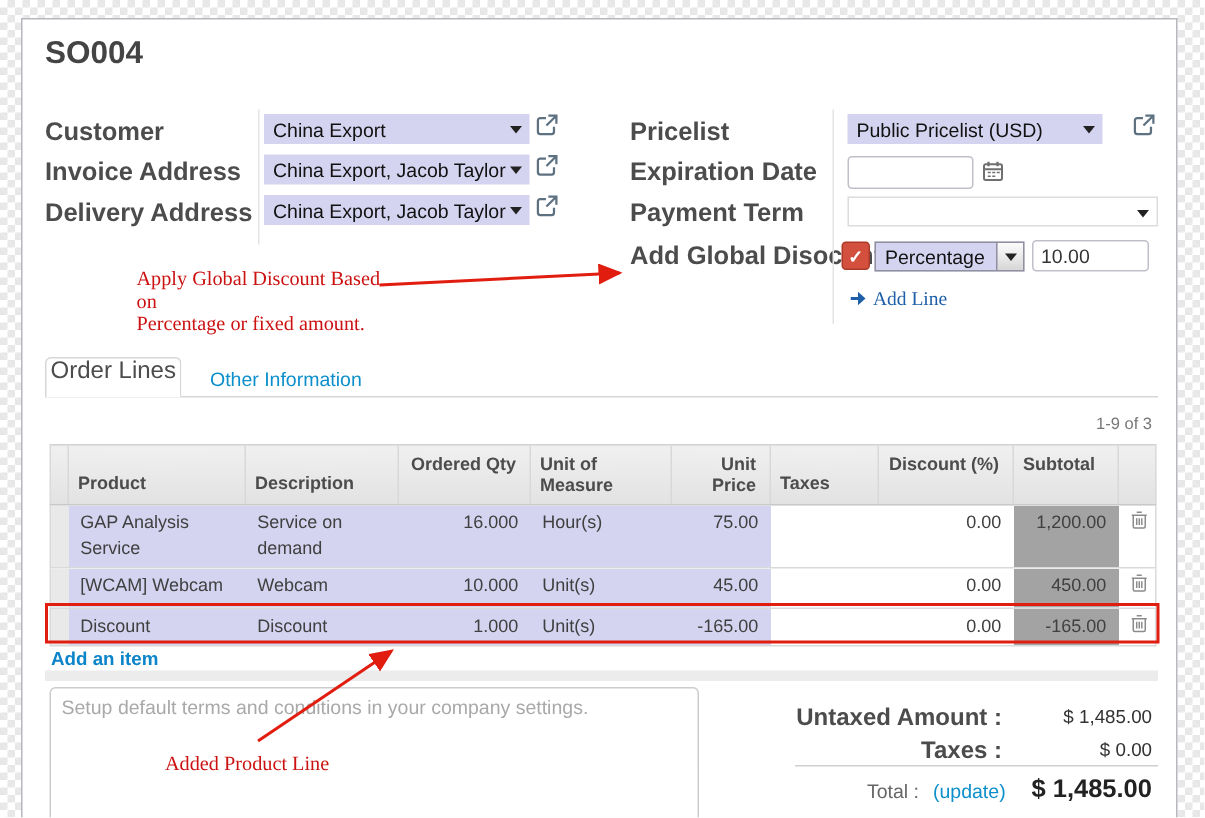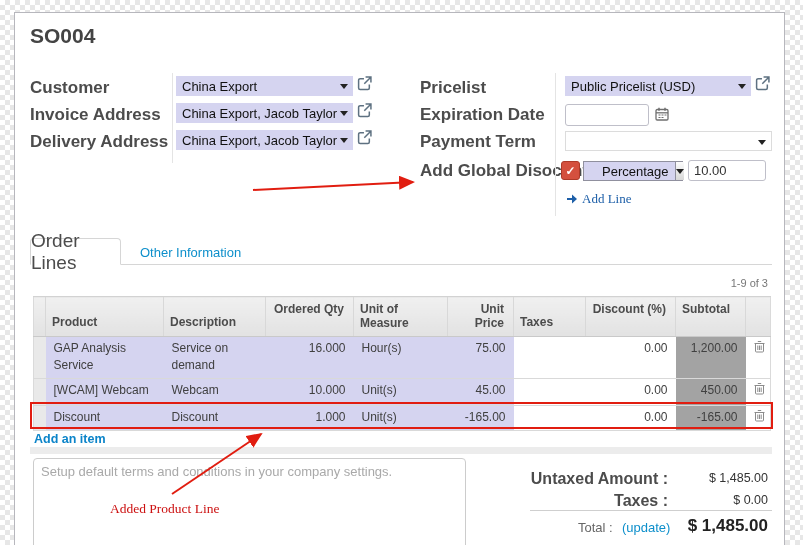--- a/index.html
+++ b/index.html
@@ -35,33 +35,33 @@
     box-sizing:border-box;height:22px;border:1px solid #bfbfc9;border-radius:3px;
     font-family:"Liberation Sans",sans-serif;font-size:13px;color:#333;padding:0 5px;background:#fff;
   }
   .checkbox{
     width:17px;height:17px;background:#d4503e;border:1px solid #ad3a29;border-radius:3px;
     color:#fff;font-size:12px;font-weight:bold;display:flex;align-items:center;justify-content:center;
   }
   .combo{
     display:flex;height:20px;border:1px solid #90909e;box-sizing:border-box;background:#d5d4f0;
   }
-  .combo .cval{flex:1;font-size:13px;color:#111;display:flex;align-items:center;padding:0 6px;margin-left:12px;}
+  .combo .cval{flex:1;font-size:13px;color:#111;display:flex;align-items:center;padding:0 6px;}
   .combo .cbtn{
     width:17px;border-left:1px solid #90909e;background:linear-gradient(#fcfcfc,#d7d7d7);
     display:flex;align-items:center;justify-content:center;
   }
   .combo .cbtn .tri{width:0;height:0;border-left:4px solid transparent;border-right:4px solid transparent;border-top:5px solid #222;}
   .bluelink{color:#0d8fcb;font-size:13px;}
   .addline{color:#1d5fa8;font-size:13px;font-family:"Liberation Serif",serif;display:flex;align-items:center;gap:4px;}
   .note{font-family:"Liberation Serif",serif;color:#c11;font-size:13.5px;line-height:1.1;}
   .tab-active{
     box-sizing:border-box;height:27px;background:#fff;border:1px solid #d6d6d6;border-bottom:1px solid #fff;
-    border-radius:4px 4px 0 0;display:flex;align-items:center;justify-content:center;
-    font-size:19px;color:#4c4c4c;z-index:2;
+    border-radius:4px 4px 0 0;display:flex;justify-content:center;
+    font-size:16px;color:#4c4c4c;z-index:2;
   }
   .tabline{height:1px;background:#d6d6d6;}
   .pager{font-size:11px;color:#777;}
   table.olist{border-collapse:collapse;table-layout:fixed;width:737px;font-size:12px;color:#404040;
     border-left:1px solid #dadada;border-right:1px solid #dadada;}
   table.olist th{
     background:linear-gradient(#f0f0f0,#e2e2e2);color:#4c4c4c;font-weight:bold;font-size:12px;
     border-top:1px solid #d2d2d2;border-bottom:1px solid #c9c9c9;border-left:1px solid #d8d8d8;
     text-align:left;padding:4px 6px;box-sizing:border-box;
   }
@@ -134,21 +134,21 @@
           <path fill="none" stroke="#5e7181" stroke-width="1.4" d="M8 1h5v5M12.6 1.4L6.8 7.2"></path>
         </svg>
     </span>
 
     <div class="abs flabel" style="left:405px;top:65px;">Pricelist</div>
     <div class="abs flabel" style="left:405px;top:92px;">Expiration Date</div>
     <div class="abs flabel" style="left:405px;top:119px;">Payment Term</div>
     <div class="abs flabel" style="left:405px;top:148px;">Add Global Disocunt</div>
     <div class="abs vsep" style="left:540px;top:60px;height:143px;"></div>
 
-    <div class="abs sel" style="left:550px;top:63px;width:186px;text-align:right;">
+    <div class="abs sel" style="left:550px;top:63px;width:170px;text-align:right;">
       <span>Public Pricelist (USD)</span>
         <span class="caret"></span>
     </div>
     <span class="abs" style="left:740px;top:63px;">
       <svg width="15" height="15" viewBox="0 0 14 14">
           <path fill="none" stroke="#5e7181" stroke-width="1.4" d="M6.5 2.5H2.9a1.4 1.4 0 0 0-1.4 1.4v7.2a1.4 1.4 0 0 0 1.4 1.4h7.2a1.4 1.4 0 0 0 1.4-1.4V8"></path>
           <path fill="none" stroke="#5e7181" stroke-width="1.4" d="M8 1h5v5M12.6 1.4L6.8 7.2"></path>
         </svg>
     </span>
 
@@ -177,20 +177,24 @@
     <input class="abs txtinput" style="left: 673px; top: 147px; width: 78px; height: 21px;" value="10.00">
 
     <div class="abs addline" style="left:552px;top:178px;">
       <svg width="11" height="10" viewBox="0 0 11 10">
           <path d="M0 5h6" stroke="#1d5fa8" stroke-width="2"></path>
           <path d="M5 0.5L10 5 5 9.5z" fill="#1d5fa8"></path>
         </svg>
       <span>Add Line</span>
     </div>
 
+    <div class="abs note" style="left:76px;top:166px;width:175px;">
+      <div>Apply Global Discount Based on</div>
+      <div>Percentage or fixed amount.</div>
+    </div>
 
     <div class="abs tabline" style="left:15px;top:251px;width:742px;"></div>
     <div class="abs tab-active" style="left:15px;top:225px;width:91px;">
       <span>Order Lines</span>
     </div>
     <div class="abs bluelink" style="left:125px;top:232px;">
       <span>Other Information</span>
     </div>
 
     <div class="abs pager" style="right:16px;top:264px;">1-9 of 3</div>

